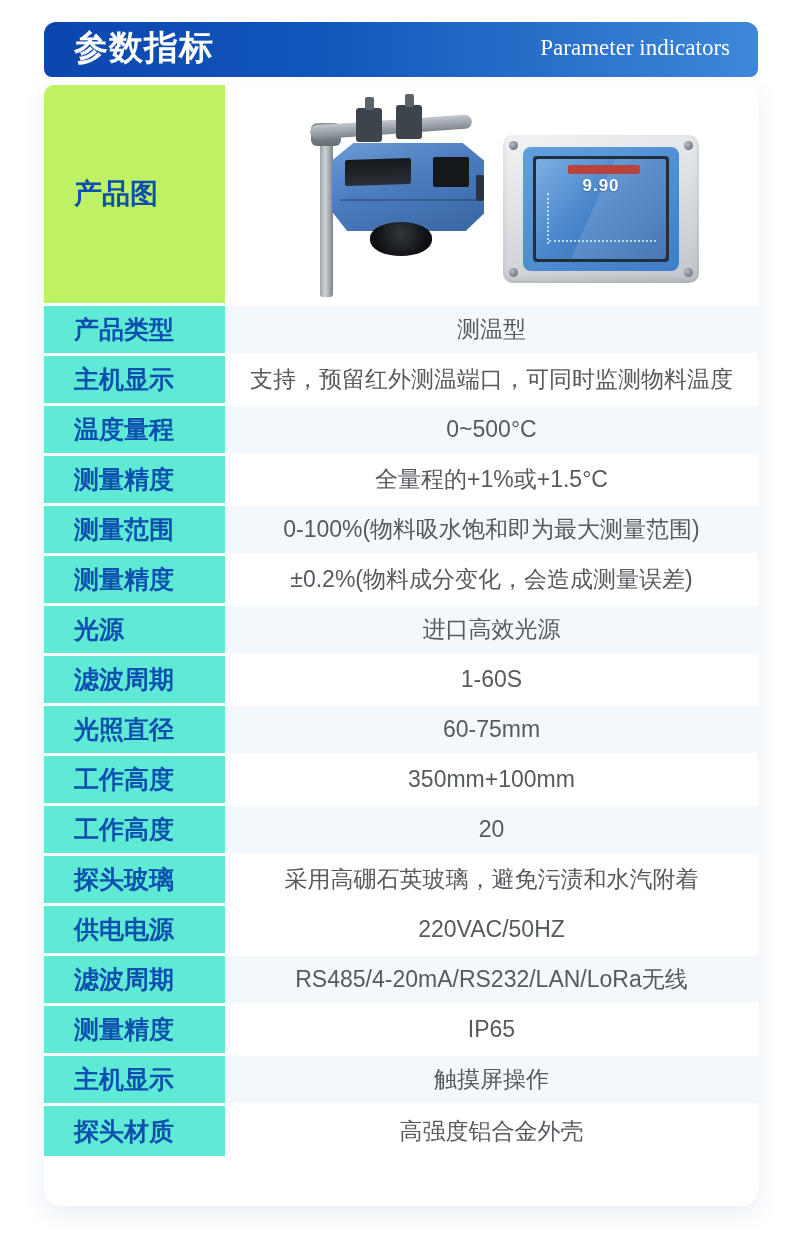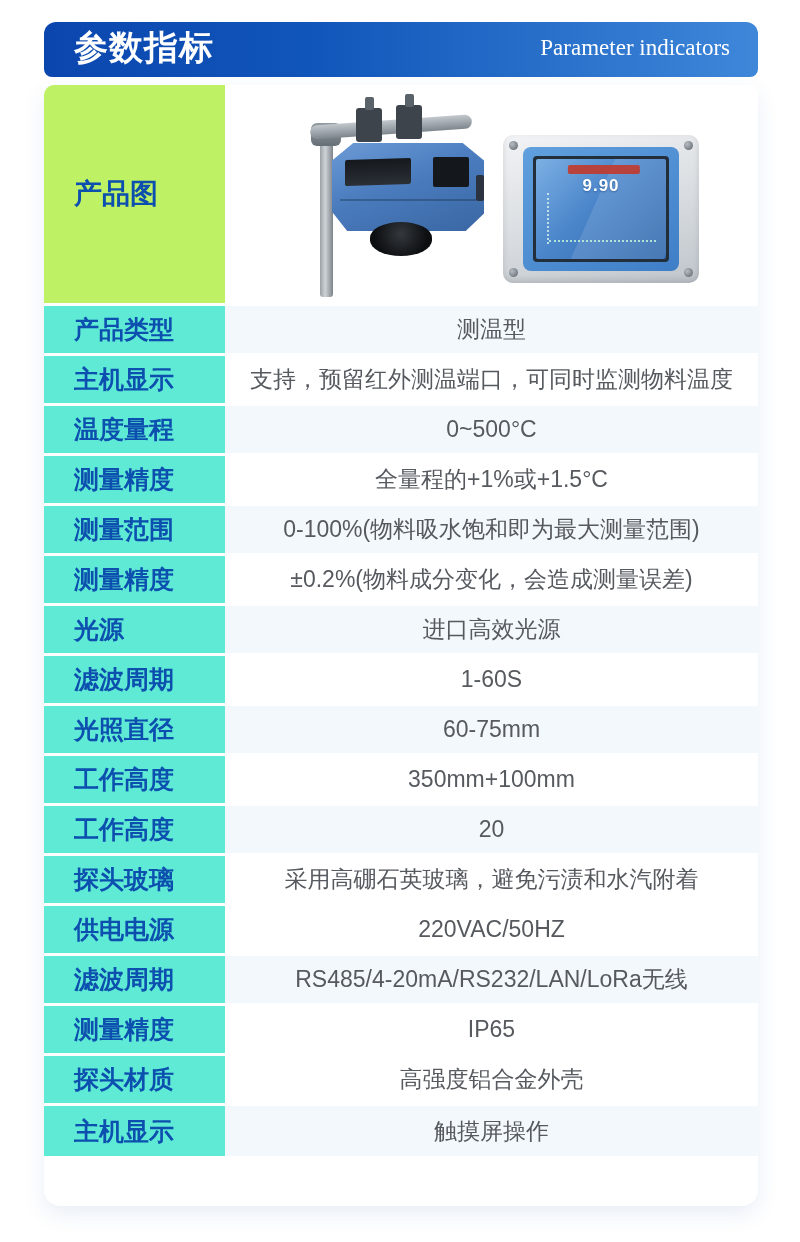--- a/index.html
+++ b/index.html
@@ -209,24 +209,24 @@
           <div class="value-cell">220VAC/50HZ</div>
         </div>
         <div class="row row-spec row-tint">
           <div class="label-cell">滤波周期</div>
           <div class="value-cell">RS485/4-20mA/RS232/LAN/LoRa无线</div>
         </div>
         <div class="row row-spec">
           <div class="label-cell">测量精度</div>
           <div class="value-cell">IP65</div>
         </div>
+        <div class="row row-spec row-tint">
+          <div class="label-cell">主机显示</div>
+          <div class="value-cell">触摸屏操作</div>
+        </div>
         <div class="row row-spec">
           <div class="label-cell">探头材质</div>
           <div class="value-cell">高强度铝合金外壳</div>
         </div>
-        <div class="row row-spec row-tint">
-          <div class="label-cell">主机显示</div>
-          <div class="value-cell">触摸屏操作</div>
-        </div>
       </div>
 
   </div>
 </div>
 
 </body></html>

